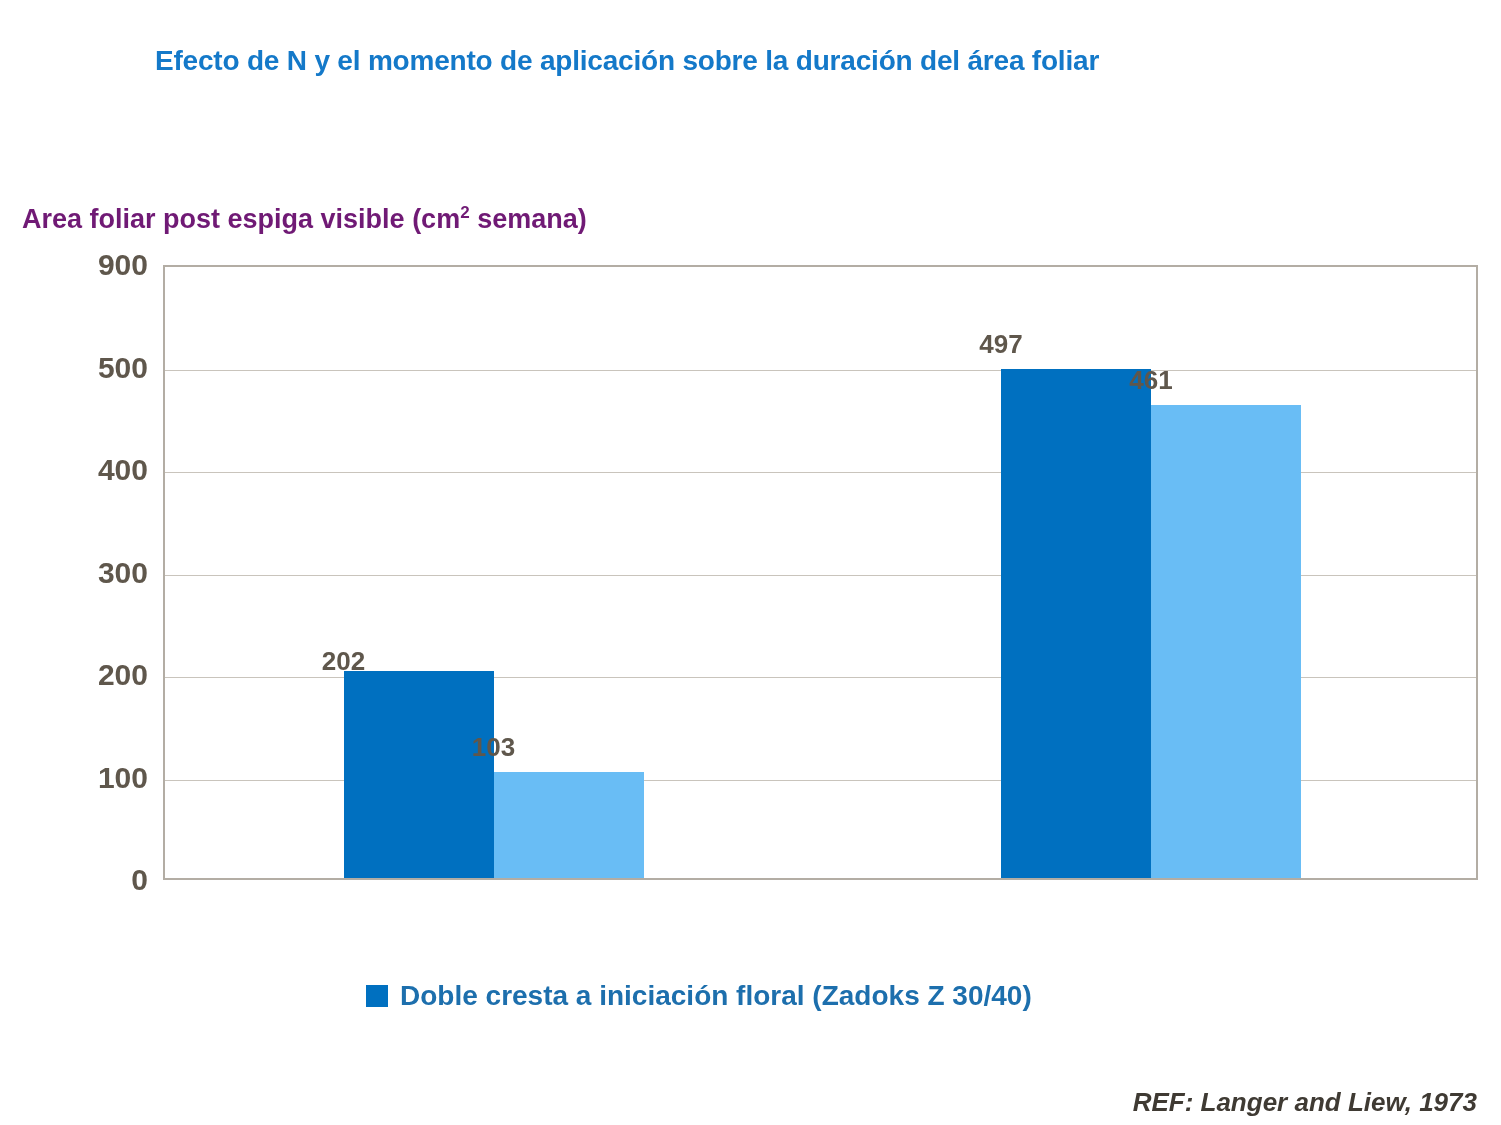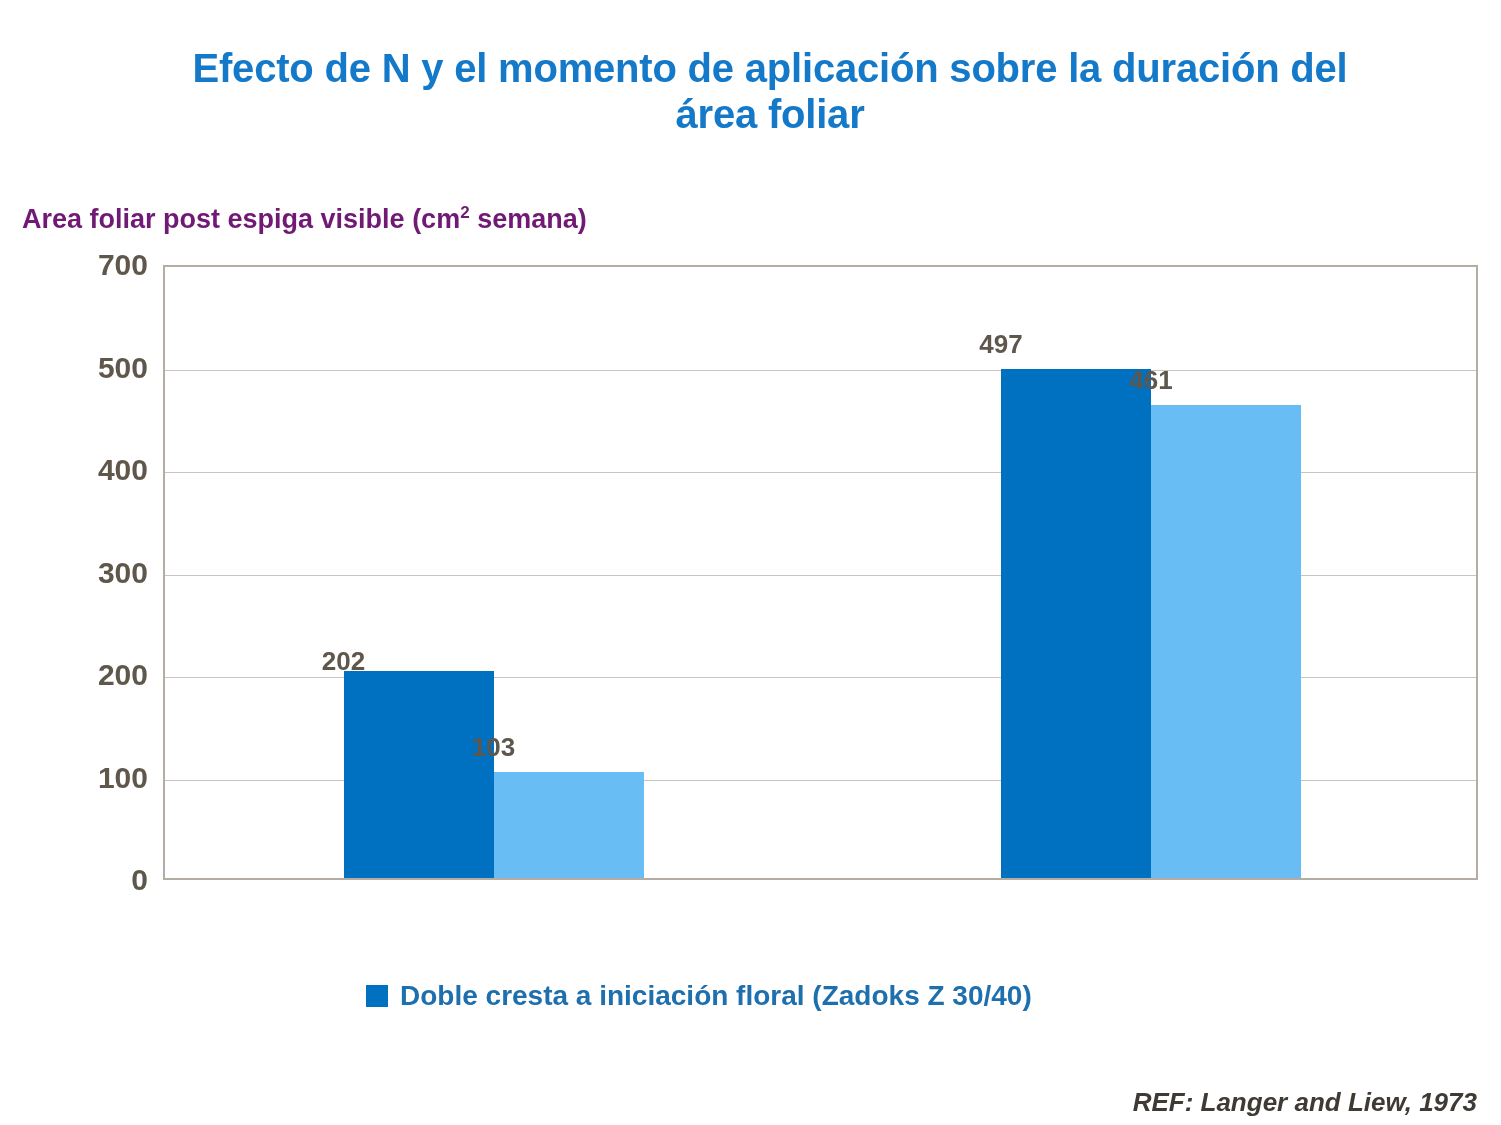--- a/index.html
+++ b/index.html
@@ -14,26 +14,25 @@
     position: relative;
     overflow: hidden;
   }
 
   
   #title {
     position: absolute;
     left: 155px;
     top: 45px;
     width: 1230px;
-    font-size: 40px;
+    font-size: 28px;
     font-weight: bold;
     line-height: 1.16;
     color: #1479c9;
     letter-spacing: -0.2px;
-    text-align: center;
   }
 
   
   #axis-title {
     position: absolute;
     left: 22px;
     top: 204px;
     font-size: 27px;
     font-weight: bold;
     color: #701a75;
@@ -148,21 +147,21 @@
       <div class="bar" style="left: 328.75px; width: 150px; height: 105.575px; background: rgb(105, 189, 245);"></div>
       <div class="bar" style="left: 836.25px; width: 150px; height: 509.425px; background: rgb(0, 112, 192);"></div>
       <div class="bar" style="left: 986.25px; width: 150px; height: 472.525px; background: rgb(105, 189, 245);"></div>
     </div>
 <div class="axis-label" style="top: 615px;">0</div>
     <div class="axis-label" style="top: 512.5px;">100</div>
     <div class="axis-label" style="top: 410px;">200</div>
     <div class="axis-label" style="top: 307.5px;">300</div>
     <div class="axis-label" style="top: 205px;">400</div>
     <div class="axis-label" style="top: 102.5px;">500</div>
-    <div class="axis-label" style="top: 0px;">700</div>
+    <div class="axis-label" style="top: 0px;">900</div>
     <div class="bar-label" style="left: 158.75px; width: 190px; top: 381px;">202</div>
     <div class="bar-label" style="left: 308.75px; width: 190px; top: 467.425px;">103</div>
     <div class="bar-label" style="left: 816.25px; width: 190px; top: 63.575px;">497</div>
     <div class="bar-label" style="left: 966.25px; width: 190px; top: 100.475px;">461</div>
   </div>
 
 <div id="legend">
     <div class="legend-row">
       <span class="legend-swatch" style="background: rgb(0, 112, 192);"></span>
       <span class="legend-text">Doble cresta a iniciación floral (Zadoks Z 30/40)</span>

